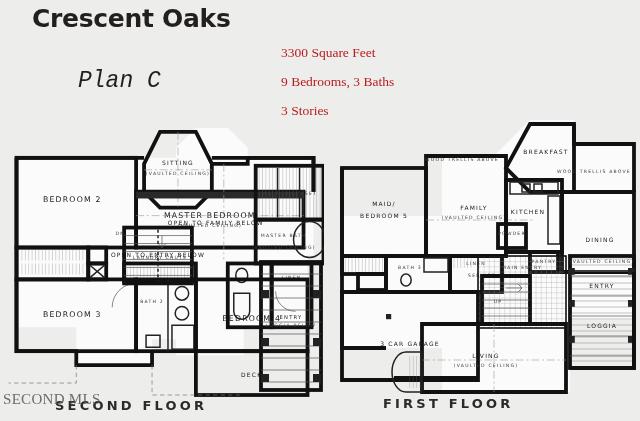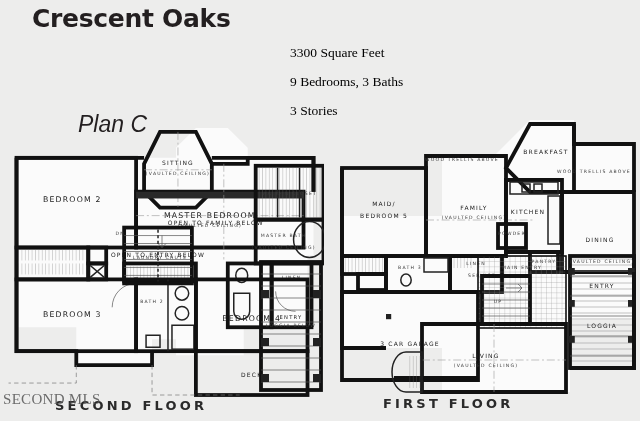--- a/index.html
+++ b/index.html
@@ -14,28 +14,28 @@
 
   
   .title{
     position:absolute;left:32px;top:4px;
     font-family:"DejaVu Sans", sans-serif;
     font-weight:bold;font-size:25px;color:#231f20;
     letter-spacing:-0.3px;
   }
   .plan{
     position:absolute;left:78px;top:68px;
-    font-family:Liberation Sans, sans-serif;
-    font-style:italic;font-size:23px;color:#231f20;margin-top:43px;
+    font-family:Liberation Mono, monospace;
+    font-style:italic;font-size:23px;color:#231f20;
   }
   .specs{position:absolute;left:281px;top:46px;}
   .specs div{
     font-family:"Liberation Serif", serif;
-    font-size:13.5px;color:#000000;
-    margin-bottom:15px;line-height:14px;margin-left:9px;
+    font-size:13.5px;color:#b91c1c;
+    margin-bottom:15px;line-height:14px;
   }
 
   
   .floor-caption{
     position:absolute;
     font-family:"DejaVu Sans", sans-serif;
     font-weight:bold;font-size:13px;color:#2a2a2a;
     letter-spacing:3.2px;
   }
   #cap-second{left:55px;top:398px;}

